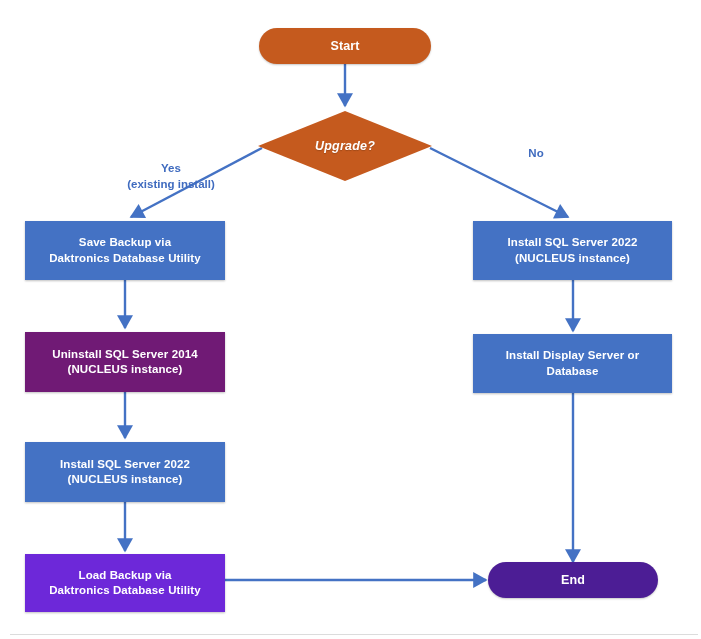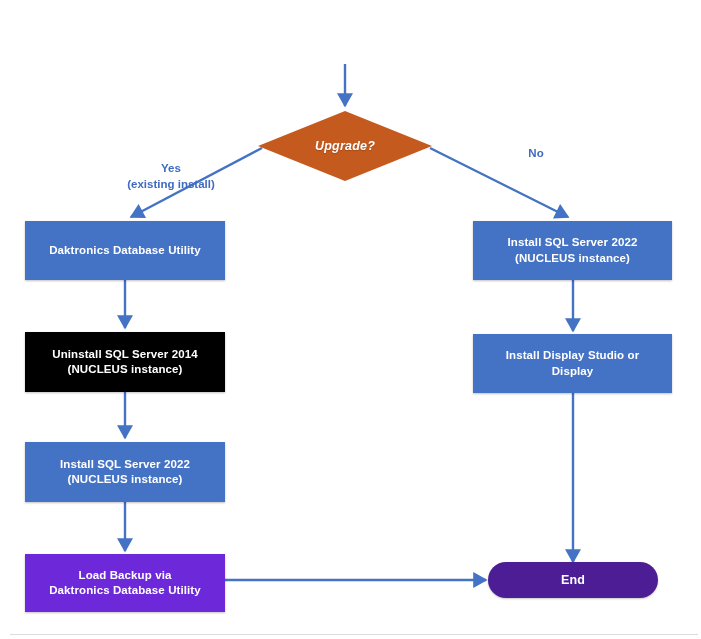--- a/index.html
+++ b/index.html
@@ -124,44 +124,48 @@
       <line x1="125" y1="392" x2="125" y2="438" marker-end="url(#arrow)"></line>
       <line x1="125" y1="502" x2="125" y2="551" marker-end="url(#arrow)"></line>
 
       <line x1="224" y1="580" x2="486" y2="580" marker-end="url(#arrow)"></line>
 
       <line x1="573" y1="280" x2="573" y2="331" marker-end="url(#arrow)"></line>
       <line x1="573" y1="393" x2="573" y2="562" marker-end="url(#arrow)"></line>
     </g>
   </svg>
 
+  <div class="node terminator" style="left:259px; top:28px; width:172px; height:36px; background:#C55A1E;">
+    <span>Start</span>
+  </div>
 
   <div class="decision-wrap" style="left:257px; top:110px; width:176px; height:72px;font-style:italic;">
     <svg width="176" height="72" viewBox="0 0 176 72">
       <polygon points="88,1 175,36 88,71 1,36" fill="#C55A1E"></polygon>
     </svg>
     <div class="decision-label">Upgrade?</div>
   </div>
 
   <div class="edge-label" style="left:96px; top:160px; width:150px;">
     <div>Yes</div>
     <div>(existing install)</div>
   </div>
 
   <div class="edge-label" style="left:461px; top:145px; width:150px;">
     <div>No</div>
   </div>
 
   <div class="node process" style="left:25px; top:221px; width:200px; height:59px; background:#4472C4;">
     <div>
+      <div>Save Backup via</div>
       <div>Daktronics Database Utility</div>
     </div>
   </div>
 
-  <div class="node process" style="left:25px; top:332px; width:200px; height:60px; background:#000000;">
+  <div class="node process" style="left:25px; top:332px; width:200px; height:60px; background:#701a75;">
     <div>
       <div>Uninstall SQL Server 2014</div>
       <div>(NUCLEUS instance)</div>
     </div>
   </div>
 
   <div class="node process" style="left:25px; top:442px; width:200px; height:60px; background:#4472C4;">
     <div>
       <div>Install SQL Server 2022</div>
       <div>(NUCLEUS instance)</div>
@@ -177,22 +181,22 @@
 
   <div class="node process" style="left:473px; top:221px; width:199px; height:59px; background:#4472C4;">
     <div>
       <div>Install SQL Server 2022</div>
       <div>(NUCLEUS instance)</div>
     </div>
   </div>
 
   <div class="node process" style="left:473px; top:334px; width:199px; height:59px; background:#4472C4;">
     <div>
-      <div>Install Display Studio or</div>
-      <div>Display</div>
+      <div>Install Display Server or</div>
+      <div>Database</div>
     </div>
   </div>
 
   <div class="node terminator" style="left:488px; top:562px; width:170px; height:36px; background:#4c1d95;">
     <span>End</span>
   </div>
 
   <div class="footer-rule"></div>
 
 </div>

